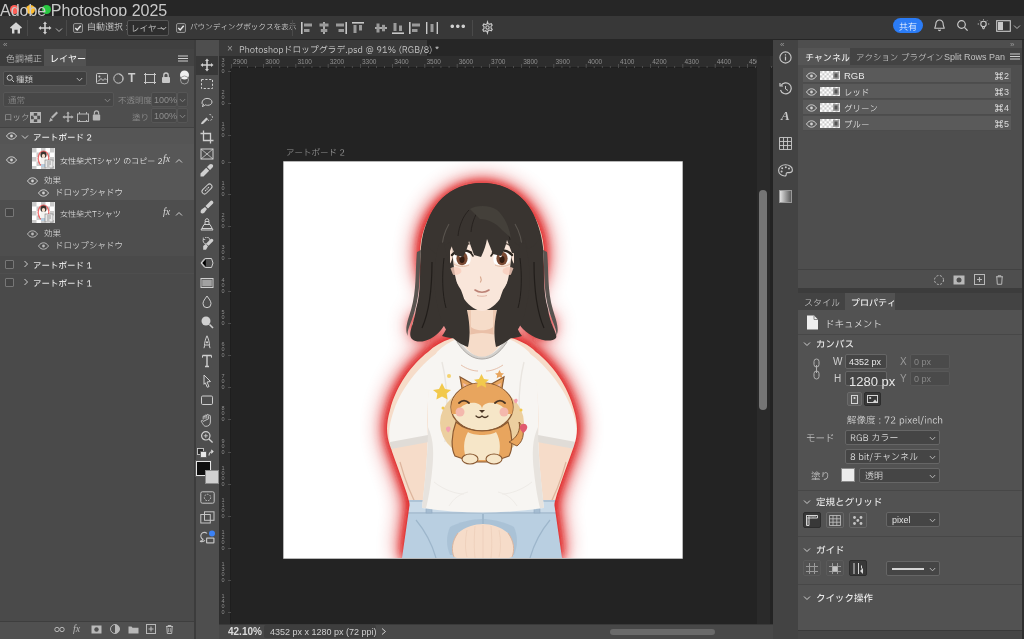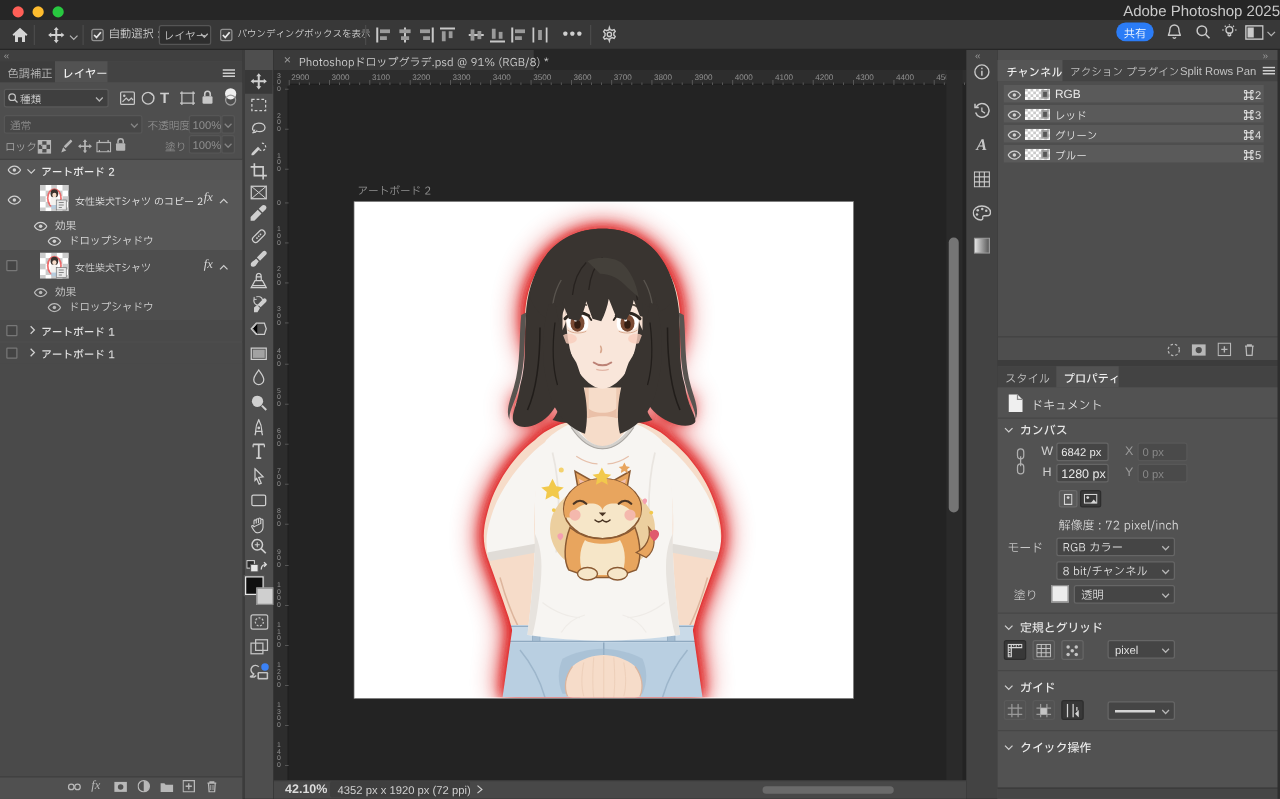--- a/index.html
+++ b/index.html
@@ -2,21 +2,21 @@
 <html><head><meta charset="utf-8"><style>
 html,body{margin:0;padding:0;width:1024px;height:639px;overflow:hidden;background:#1e1e1e;
 font-family:"Liberation Sans",sans-serif;}
 *{box-sizing:border-box}
 .abs{position:absolute}
 </style></head><body>
 <div style="position:absolute;left:0;top:0;width:1024px;height:16px;background:#262626"></div>
 <div style="position:absolute;left:10px;top:5px;width:9px;height:9px;border-radius:50%;background:#ff5f57"></div>
 <div style="position:absolute;left:26px;top:5px;width:9px;height:9px;border-radius:50%;background:#febc2e"></div>
 <div style="position:absolute;left:42px;top:5px;width:9px;height:9px;border-radius:50%;background:#28c840"></div>
-<div style="position:absolute;left:0;top:2px;width:1024px;height:13px;text-align:right;font-size:12px;color:#c9c9c9">Adobe Photoshop 2025</div>
+<div style="position:absolute;left:0;top:2px;width:1024px;height:13px;text-align:left;font-size:16px;color:#c9c9c9">Adobe Photoshop 2025</div>
 <div style="position:absolute;left:0;top:16px;width:1024px;height:24px;background:#383838;border-bottom:1px solid #262626"></div>
 <svg class="abs" style="left:9px;top:21px" width="14" height="14" viewBox="0 0 14 14">
 <path d="M7 1.2 13 6.6 11.9 7.8 11 7V12.5H8.6V8.8H5.4V12.5H3V7L2.1 7.8 1 6.6Z" fill="#d5d5d5"></path>
   </svg>
 <div style="position:absolute;left:27px;top:20px;width:1px;height:16px;background:#4a4a4a"></div>
 <svg class="abs" style="left:38px;top:21px" width="14" height="14" viewBox="0 0 14 14">
 <path d="M7 0.5 9 3H7.8v3.2H11V5l2.5 2L11 9V7.8H7.8V11H9L7 13.5 5 11H6.2V7.8H3V9L0.5 7 3 5V6.2H6.2V3H5Z" fill="#d0d0d0"></path>
   </svg>
 <svg class="abs" style="left:55px;top:27px" width="8" height="6" viewBox="0 0 8 6">
     <path d="M1 1.5 4 4.5 7 1.5" stroke="#b5b5b5" fill="none"></path>
@@ -788,21 +788,21 @@
 <path d="M155 82 C149 102 149 128 154 146 C158 168 170 180 184 185 C188 168 184 146 177 128 C169 116 162 96 160 80 Z" fill="#393430"></path>
 <path d="M241 82 C247 102 247 128 242 146 C238 168 226 180 212 185 C208 168 212 146 219 128 C227 116 234 96 236 80 Z" fill="#393430"></path>
 <path d="M160 96 C158 112 158 132 162 146 M236 96 C238 112 238 132 234 146" fill="none" stroke="#221e1b" stroke-width="1"></path>
 </g>
   </svg>
 <div style="position:absolute;left:757px;top:56px;width:13px;height:568px;background:#2a2a2a"></div>
 <div style="position:absolute;left:759px;top:190px;width:8px;height:220px;background:#757575;border-radius:4px"></div>
 <div style="position:absolute;left:219px;top:624px;width:554px;height:15px;background:#484848;border-top:1px solid #3a3a3a"></div>
 <div class="abs" style="left:228px;top:626px;color:#dcdcdc;font-size:10px;font-weight:bold">42.10%</div>
 <div style="position:absolute;left:264px;top:625px;width:112px;height:13px;background:#3e3e3e;border-radius:2px"></div>
-<div class="abs" style="left:270px;top:627px;color:#cfcfcf;font-size:9px">4352 px x 1920 px (72 ppi)</div>
+<div class="abs" style="left:270px;top:627px;color:#cfcfcf;font-size:9px">4352 px x 1280 px (72 ppi)</div>
 <svg class="abs" style="left:381px;top:627px" width="6" height="9" viewBox="0 0 6 9">
     <path d="M1 1.5 4.5 4.5 1 7.5" stroke="#cfcfcf" fill="none"></path>
   </svg>
 <div style="position:absolute;left:610px;top:629px;width:105px;height:6px;background:#6a6a6a;border-radius:3px"></div>
 <div style="position:absolute;left:773px;top:40px;width:25px;height:599px;background:#434343"></div>
 <div class="abs" style="left:780px;top:40px;color:#9a9a9a;font-size:8px;letter-spacing:1px">«</div>
 <svg class="abs" style="left:779px;top:51px" width="13" height="13" viewBox="0 0 13 13">
     <circle cx="6.5" cy="6.5" r="5.6" fill="none" stroke="#c8c8c8" stroke-width="1.1"></circle>
     <path d="M6.5 5.5v4M6.5 3.2v1.2" stroke="#c8c8c8" stroke-width="1.2"></path>
   </svg>
@@ -997,27 +997,27 @@
 <svg style="position:absolute;left:816px;top:338px;overflow:visible" width="41" height="13" viewBox="0 -9.5 41 13">
     <path d="M8.1 -5.9V-5.2Q8.1 -4 8 -2.9Q8 -1.9 7.9 -1.3Q7.7 -0.5 7.4 -0.2Q7 0.1 6.2 0.1H5L4.8 -0.9H6Q6.5 -0.9 6.7 -1Q6.9 -1.2 6.9 -1.6Q7 -2.1 7.1 -3Q7.1 -3.9 7.1 -4.7V-5H4.6Q4.4 -3.1 3.7 -1.9Q2.9 -0.6 1.4 0.2L0.8 -0.6Q1.7 -1.1 2.3 -1.7Q2.9 -2.3 3.2 -3.1Q3.5 -3.9 3.6 -5H1V-5.9H3.7V-6V-7.6H4.6V-5.9V-5.9Z M13.7 -4.7Q12.4 -5.6 10.8 -6.4L11.3 -7.2Q12.8 -6.5 14.2 -5.6ZM11 -1Q12.6 -1.3 13.8 -1.9Q14.9 -2.5 15.7 -3.5Q16.6 -4.5 17.2 -6L18 -5.5Q17.4 -3.9 16.5 -2.8Q15.6 -1.7 14.3 -1Q13 -0.4 11.2 -0Z M27.8 -6.1Q27.3 -7.1 27 -7.7L27.6 -8Q28.1 -7.2 28.4 -6.4ZM26.7 -5.6Q26.3 -6.5 25.8 -7.3L26.5 -7.5Q27 -6.7 27.3 -5.9ZM19.5 -0.4Q20.5 -1.8 21 -3.3Q21.5 -4.8 21.6 -6.9L22.6 -6.9Q22.5 -4.6 22 -3Q21.4 -1.3 20.4 0.2ZM25.5 -6.9Q25.6 -4.9 26.1 -3.4Q26.7 -1.8 27.6 -0.4L26.7 0.2Q25.7 -1.3 25.2 -3Q24.6 -4.7 24.5 -6.9Z M37.2 -0.7 36.6 0.1Q35.3 -1.2 33.8 -2.3Q32.2 -0.7 30 0.1L29.5 -0.8Q31.7 -1.6 33 -2.9Q34.4 -4.3 34.8 -6H30.2V-7H35.9Q35.9 -6.4 35.7 -5.7Q35.4 -4.3 34.4 -3Q35.8 -2 37.2 -0.7Z" fill="#e8e8e8"></path>
   </svg>
 <svg class="abs" style="left:812px;top:358px" width="9" height="22" viewBox="0 0 9 22">
     <rect x="2" y="1" width="5" height="8" rx="2.5" fill="none" stroke="#b0b0b0"></rect>
     <rect x="2" y="13" width="5" height="8" rx="2.5" fill="none" stroke="#b0b0b0"></rect>
     <path d="M4.5 7v8" stroke="#b0b0b0"></path>
   </svg>
 <div class="abs" style="left:833px;top:356px;color:#cfcfcf;font-size:10px">W</div>
 <div style="position:absolute;left:845px;top:354px;width:42px;height:15px;background:#454545;border:1px solid #666;border-radius:2px"></div>
-<div class="abs" style="left:849px;top:357px;color:#e8e8e8;font-size:9px">6842 px</div>
+<div class="abs" style="left:849px;top:357px;color:#e8e8e8;font-size:9px">4352 px</div>
 <div class="abs" style="left:900px;top:356px;color:#9a9a9a;font-size:10px">X</div>
 <div style="position:absolute;left:910px;top:354px;width:40px;height:15px;background:#4a4a4a;border:1px solid #585858;border-radius:2px"></div>
 <div class="abs" style="left:914px;top:357px;color:#888;font-size:9px">0 px</div>
 <div class="abs" style="left:834px;top:373px;color:#cfcfcf;font-size:10px">H</div>
 <div style="position:absolute;left:845px;top:371px;width:42px;height:15px;background:#454545;border:1px solid #666;border-radius:2px"></div>
-<div class="abs" style="left:849px;top:374px;color:#e8e8e8;font-size:10px">1280 px</div>
+<div class="abs" style="left:849px;top:374px;color:#e8e8e8;font-size:13px">1280 px</div>
 <div class="abs" style="left:900px;top:373px;color:#9a9a9a;font-size:10px">Y</div>
 <div style="position:absolute;left:910px;top:371px;width:40px;height:15px;background:#4a4a4a;border:1px solid #585858;border-radius:2px"></div>
 <div class="abs" style="left:914px;top:374px;color:#888;font-size:9px">0 px</div>
 <div style="position:absolute;left:847px;top:392px;width:15px;height:14px;background:#5a5a5a;border:1px solid #6a6a6a;border-radius:2px"></div>
 <svg class="abs" style="left:851px;top:395px" width="7" height="9" viewBox="0 0 7 9">
     <rect x="0.5" y="0.5" width="6" height="8" fill="none" stroke="#d5d5d5"></rect>
     <circle cx="3.5" cy="3" r="1.1" fill="#d5d5d5"></circle>
   </svg>
 <div style="position:absolute;left:864px;top:392px;width:17px;height:14px;background:#383838;border:1px solid #2d2d2d;border-radius:2px"></div>
 <svg class="abs" style="left:867px;top:395px" width="11" height="8" viewBox="0 0 11 8">

